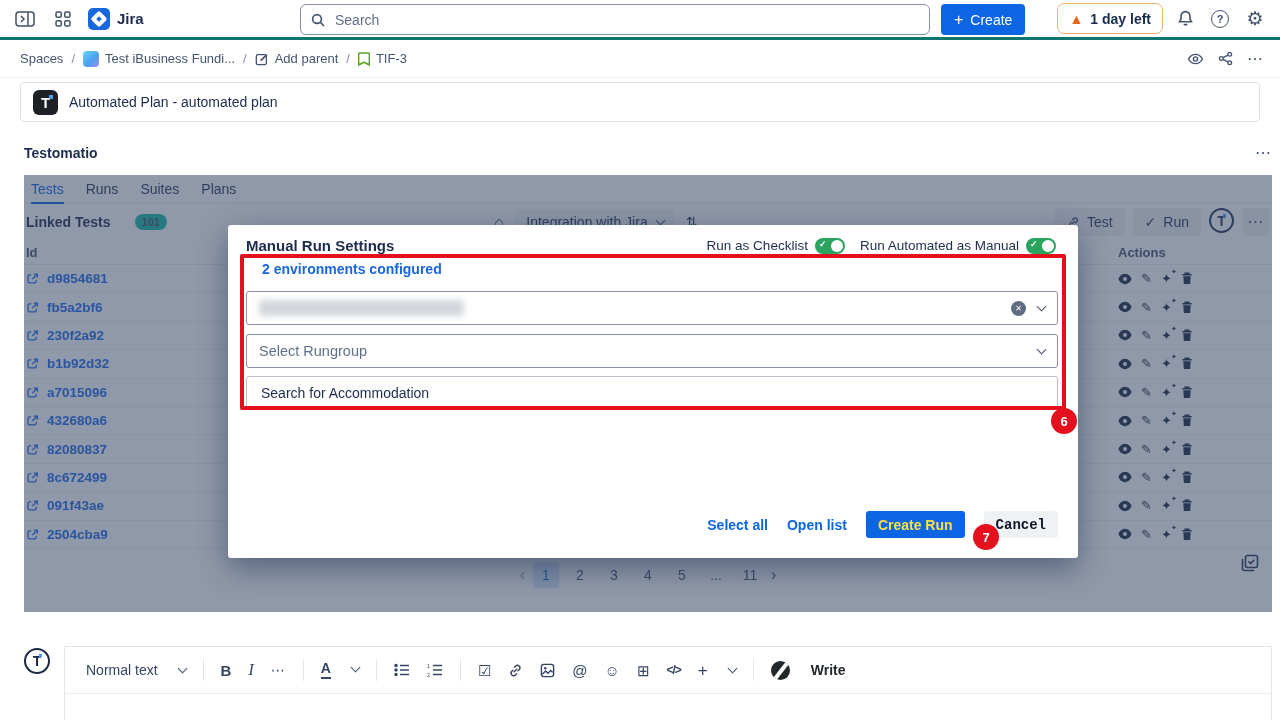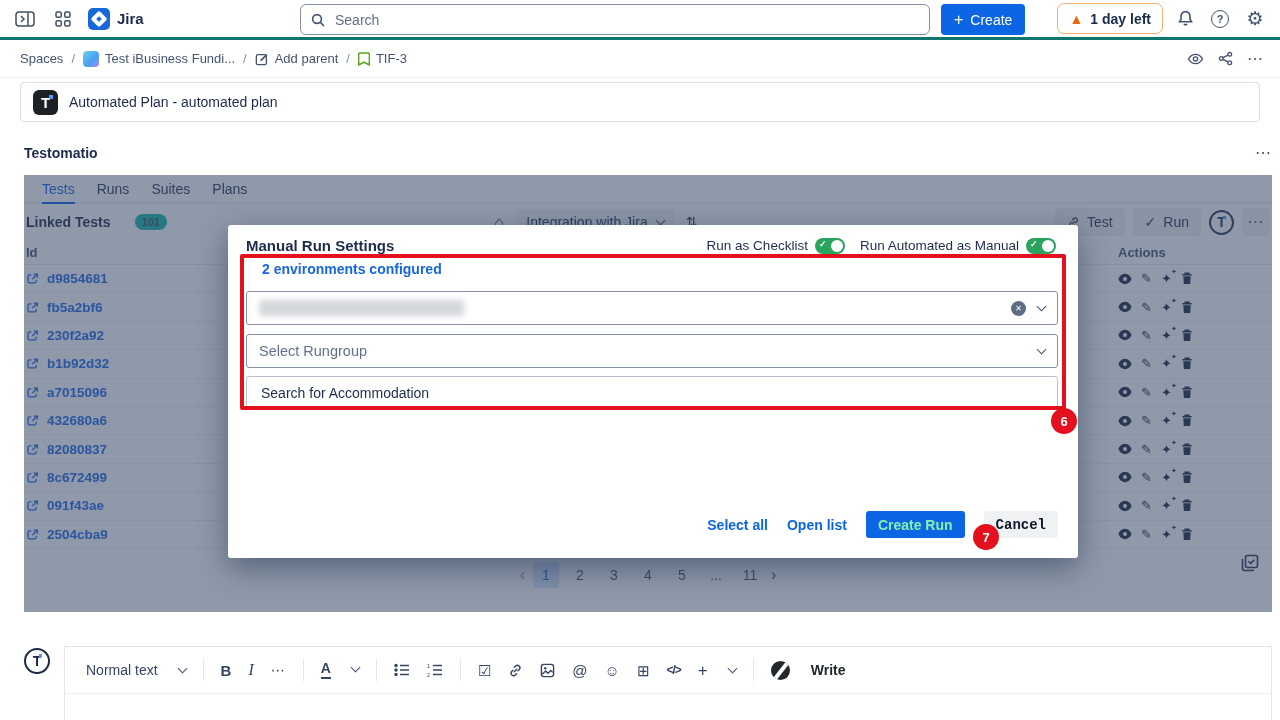--- a/index.html
+++ b/index.html
@@ -39,32 +39,32 @@
   .t-square::after{content:"";position:absolute;top:5px;right:5px;width:4px;height:4px;background:#4f9df8;}
   .plan-title{font-size:14px;color:#1d2b4c;}
 
   
   .heading-row{position:absolute;left:24px;top:145px;width:1248px;display:flex;align-items:center;justify-content:space-between;}
   .widget-heading{font-size:14px;font-weight:700;color:#1d2b4c;}
   .dots{color:#44546f;font-size:16px;letter-spacing:1px;cursor:pointer;line-height:1;}
 
   
   .widget{position:absolute;left:24px;top:175px;width:1248px;height:437px;background:#fff;}
-  .tabs{display:flex;gap:22px;height:29px;align-items:center;padding:0 18px;border-bottom:2px solid #f0f1f4;font-size:14px;color:#253858;}
+  .tabs{display:flex;gap:22px;height:29px;align-items:center;padding:0 7px;border-bottom:2px solid #f0f1f4;font-size:14px;color:#253858;}
   .tab{cursor:pointer;position:relative;height:100%;display:flex;align-items:center;}
   .tab.active{color:#0c66e4;}
   .tab.active::after{content:"";position:absolute;left:0;right:0;bottom:-2px;height:2px;background:#0c66e4;}
   .table-toolbar{height:36px;display:flex;align-items:center;gap:8px;padding:0 2px;position:relative;}
   .lt-label{font-size:14px;font-weight:600;color:#1d2b4c;}
   .count-badge{background:#14b8a6;color:#44546f;font-size:11px;font-weight:700;border-radius:10px;padding:2px 7px;margin-left:16px;}
   .integration-group{position:absolute;left:470px;top:5px;display:flex;align-items:center;gap:11px;color:#253858;}
   .home-glyph{font-size:17px;line-height:1;}
   .select-chip{background:#f4f5f7;border-radius:4px;padding:5px 11px;display:flex;align-items:center;gap:9px;font-size:14px;cursor:pointer;}
   .sort-glyph{font-size:14px;line-height:1;}
-  .toolbar-right{margin-left:auto;display:flex;align-items:center;gap:8px;}
+  .toolbar-right{margin-left:auto;display:flex;gap:8px;}
   .ghost-btn{background:#f1f2f4;border:none;border-radius:4px;height:28px;display:flex;align-items:center;gap:7px;padding:0 12px;font-size:14px;font-weight:500;color:#253858;font-family:inherit;cursor:pointer;}
   .t-circle{width:25px;height:25px;border:2px solid #253858;border-radius:50%;display:flex;align-items:center;justify-content:center;font-size:14px;font-weight:800;color:#253858;cursor:pointer;position:relative;}
   .t-circle::after{content:"";position:absolute;top:4px;right:6px;width:3px;height:3px;background:#4f9df8;}
   .more-sq{width:28px;height:28px;background:#f1f2f4;border-radius:4px;display:flex;align-items:center;justify-content:center;}
   .chev{width:7px;height:7px;border-right:1.8px solid #44546f;border-bottom:1.8px solid #44546f;transform:rotate(45deg);margin-top:-4px;}
   .thead{display:flex;align-items:center;height:25px;border-bottom:1px solid #e9ebef;font-size:13px;font-weight:700;color:#44546f;padding:0 2px;}
   .col-actions{margin-left:auto;width:152px;}
   .trow{display:flex;align-items:center;height:28.4px;border-bottom:1px solid #f1f2f4;padding:0 2px;font-size:13.5px;}
   .tid-wrap{display:flex;align-items:center;gap:8px;cursor:pointer;}
   .tid{color:#2168e8;font-weight:700;text-decoration:none;}
@@ -95,21 +95,21 @@
   .field-env{top:66px;height:34px;}
   .blur-pill{width:205px;height:16px;background:#d3d6db;border-radius:3px;filter:blur(3px);}
   .field-right{margin-left:auto;display:flex;align-items:center;gap:12px;}
   .clear-ic{width:15px;height:15px;border-radius:50%;background:#5e6c84;color:#fff;font-size:8px;display:flex;align-items:center;justify-content:center;cursor:pointer;}
   .field-rungroup{top:109px;height:34px;font-size:14.5px;color:#60708c;cursor:pointer;}
   .field-search{top:151px;height:33px;border-color:#b9c0cc;}
   .field-search input{border:none;outline:none;width:100%;font-size:14px;color:#1d2c4c;font-family:inherit;background:transparent;}
   .modal-footer{position:absolute;right:20px;top:286px;display:flex;align-items:center;gap:19px;font-size:14px;z-index:15;}
   .link-btn{color:#0c66e4;font-weight:600;cursor:pointer;}
   .btn{height:27px;border:none;border-radius:3px;font-size:14px;font-weight:600;font-family:inherit;display:flex;align-items:center;padding:0 12px;cursor:pointer;}
-  .btn-primary{background:#0c66e4;color:#86efac;}
+  .btn-primary{background:#0c66e4;color:#fde047;}
   .btn-subtle{background:#f0f1f3;color:#0f172a;font-family:Liberation Mono, monospace;}
 
   
   .red-rect{position:absolute;left:12px;top:29px;width:826px;height:156px;border:4px solid #e4101e;border-radius:2px;z-index:30;pointer-events:none;}
   .badge{position:absolute;width:26px;height:26px;border-radius:50%;background:#e4101e;color:#fff;font-size:13px;font-weight:700;display:flex;align-items:center;justify-content:center;z-index:31;}
   .badge-6{left:823px;top:183px;}
   .badge-7{left:745px;top:299px;}
 
   
   .t-ring{position:absolute;left:24px;top:648px;width:26px;height:26px;border:2px solid #1c2b45;border-radius:50%;display:flex;align-items:center;justify-content:center;font-size:14px;font-weight:800;color:#1c2b45;position:absolute;}

